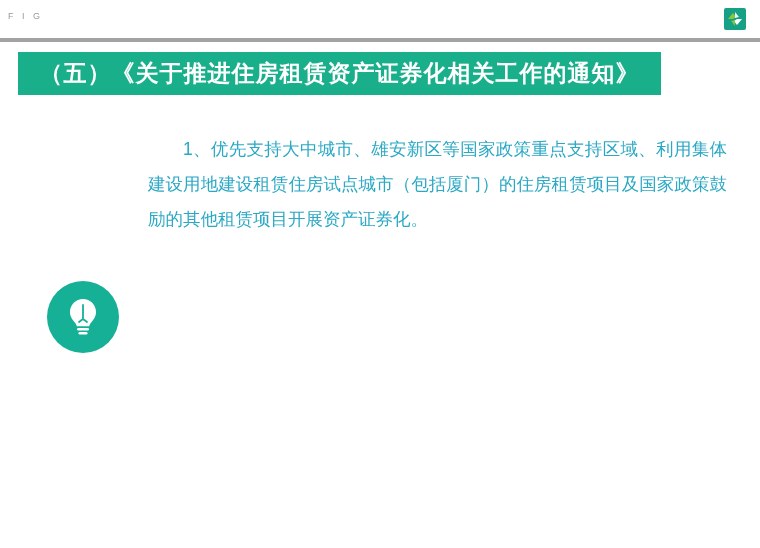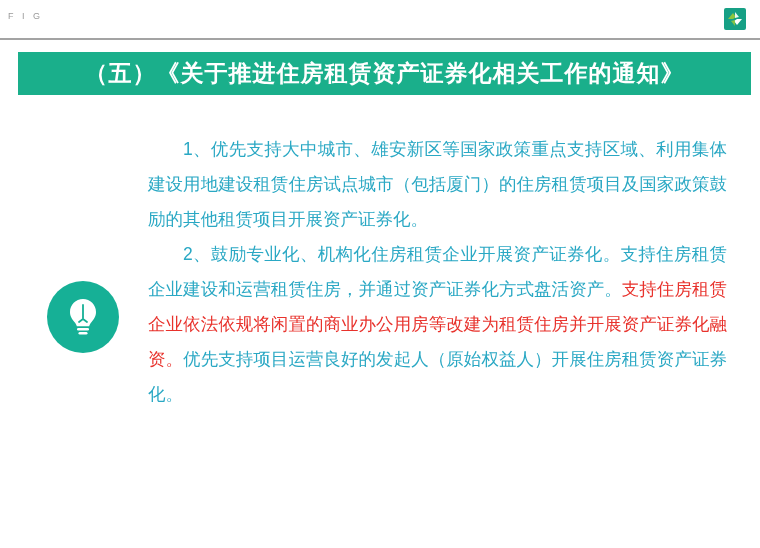--- a/index.html
+++ b/index.html
@@ -16,21 +16,21 @@
   }
 
   
   .topbar {
     position: absolute;
     top: 0;
     left: 0;
     width: 760px;
     height: 38px;
     background: #ffffff;
-    border-bottom: 2px solid #a3a3a3;
+    border-bottom: 4px solid #a3a3a3;
   }
   .topbar-label {
     position: absolute;
     left: 8px;
     top: 11px;
     font-size: 9px;
     letter-spacing: 3px;
     color: #9a9a9a;
     font-family: "Liberation Sans", sans-serif;
   }
@@ -43,21 +43,21 @@
     background: #16a085;
     border-radius: 2px;
   }
   .logo-box svg { display: block; }
 
   
   .title-banner {
     position: absolute;
     top: 52px;
     left: 18px;
-    width: 733px;
+    width: 643px;
     height: 43px;
     background: #1aaf8b;
     display: flex;
     align-items: center;
     justify-content: center;
   }
   .title-text {
     color: #ffffff;
     font-size: 23px;
     font-weight: bold;
@@ -124,14 +124,13 @@
   <svg width="40" height="44" viewBox="0 0 40 44" aria-hidden="true">
     <path d="M20 4 C12.8 4 7 9.8 7 17 c0 4.6 2.4 7.6 4.4 10 1.3 1.6 2.1 2.7 2.4 4.2 h12.4 c0.3-1.5 1.1-2.6 2.4-4.2 2-2.4 4.4-5.4 4.4-10 C33 9.8 27.2 4 20 4 Z" fill="#ffffff"></path>
     <rect x="14" y="33" width="12" height="2.6" rx="1.3" fill="#ffffff"></rect>
     <rect x="15.5" y="37" width="9" height="2.6" rx="1.3" fill="#ffffff"></rect>
     <path d="M20 10 v14 M20 24 l-4 3 M20 24 l4 3" stroke="#16b096" stroke-width="1.8" fill="none" stroke-linecap="round"></path>
   </svg>
 </div>
 
 <div class="content">
   <p class="para" style="color: rgb(42, 168, 196);"><span>1、优先支持大中城市、雄安新区等国家政策重点支持区域、利用集体建设用地建设租赁住房试点城市（包括厦门）的住房租赁项目及国家政策鼓励的其他租赁项目开展资产证券化。</span></p>
-  <p class="para" style="color: rgb(42, 168, 196);"><span>2、鼓励专业化、机构化住房租赁企业开展资产证券化。支持住房租赁企业建设和运营租赁住房，并通过资产证券化方式盘活资产。</span><span class="hl-red" style="color: rgb(232, 50, 44);">支持住房租赁企业依法依规将闲置的商业办公用房等改建为租赁住房并开展资产证券化融资。</span><span>优先支持项目运营良好的发起人（原始权益人）开展住房租赁资产证券化。</span></p>
 </div>
 
 </body></html>

